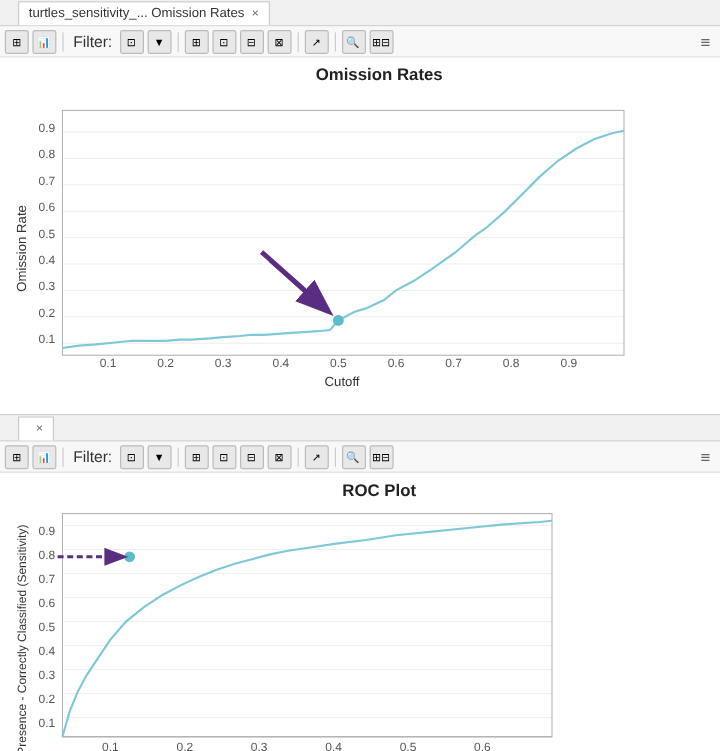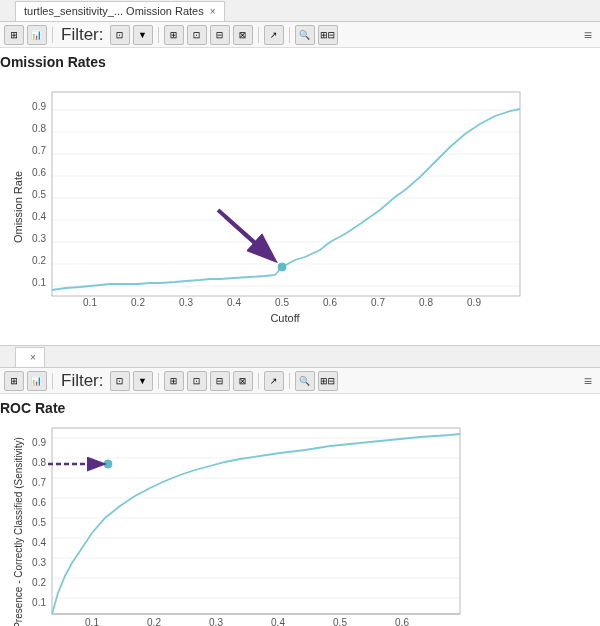--- a/index.html
+++ b/index.html
@@ -19,35 +19,35 @@
     .toolbar {
       display: flex; align-items: center; background: #f8f8f8;
       border-bottom: 1px solid #ddd; height: 26px; padding: 0 4px; gap: 3px;
     }
     .toolbar-btn {
       width: 20px; height: 20px; background: #e8e8e8; border: 1px solid #bbb;
       display: flex; align-items: center; justify-content: center;
       font-size: 9px; cursor: pointer; border-radius: 2px;
     }
     .toolbar-sep { width: 1px; height: 16px; background: #ccc; margin: 0 2px; }
-    .filter-label { font-size: 17px; color: #333; margin: 0 3px; }
+    .filter-label { font-size: 13px; color: #333; margin: 0 3px; }
     .toolbar-spacer { flex: 1; }
     .toolbar-menu { font-size: 14px; color: #666; cursor: pointer; margin-right: 4px; }
 
     .chart-panel {
       background: #fff;
       position: relative;
     }
 
     .panel-top { height: 298px; border-bottom: 1px solid #ccc; }
     .panel-bottom { height: 278px; }
 
     .chart-title {
-      text-align: left; font-size: 14px; font-weight: bold; color: #222;
-      padding-top: 6px; padding-bottom: 2px;
+      text-align: center; font-size: 14px; font-weight: bold; color: #222;
+      padding-top: 6px; padding-bottom: 2px; padding-left: 32px;
     }
 
     svg text { font-family: Arial, sans-serif; }
   </style>
 </head>
 <body>
 
 <div class="tab-bar">
   <div class="tab">
     <span>turtles_sensitivity_... Omission Rates</span>
@@ -155,21 +155,21 @@
   <div class="toolbar-sep"></div>
   <div class="toolbar-btn">↗</div>
   <div class="toolbar-sep"></div>
   <div class="toolbar-btn">🔍</div>
   <div class="toolbar-btn">⊞⊟</div>
   <div class="toolbar-spacer"></div>
   <div class="toolbar-menu">≡</div>
 </div>
 
 <div class="panel-bottom chart-panel">
-  <div class="chart-title">ROC Rate</div>
+  <div class="chart-title">ROC Plot</div>
   <svg width="580" height="240" style="display:block; margin: 0 auto;">
 
     <text x="12" y="115" font-size="10" fill="#333" text-anchor="middle" transform="rotate(-90,12,115)">Presence - Correctly Classified (Sensitivity)</text>
 
     <text x="36" y="28" font-size="10" fill="#555" text-anchor="end">0.9</text>
     <text x="36" y="48" font-size="10" fill="#555" text-anchor="end">0.8</text>
     <text x="36" y="68" font-size="10" fill="#555" text-anchor="end">0.7</text>
     <text x="36" y="88" font-size="10" fill="#555" text-anchor="end">0.6</text>
     <text x="36" y="108" font-size="10" fill="#555" text-anchor="end">0.5</text>
     <text x="36" y="128" font-size="10" fill="#555" text-anchor="end">0.4</text>

